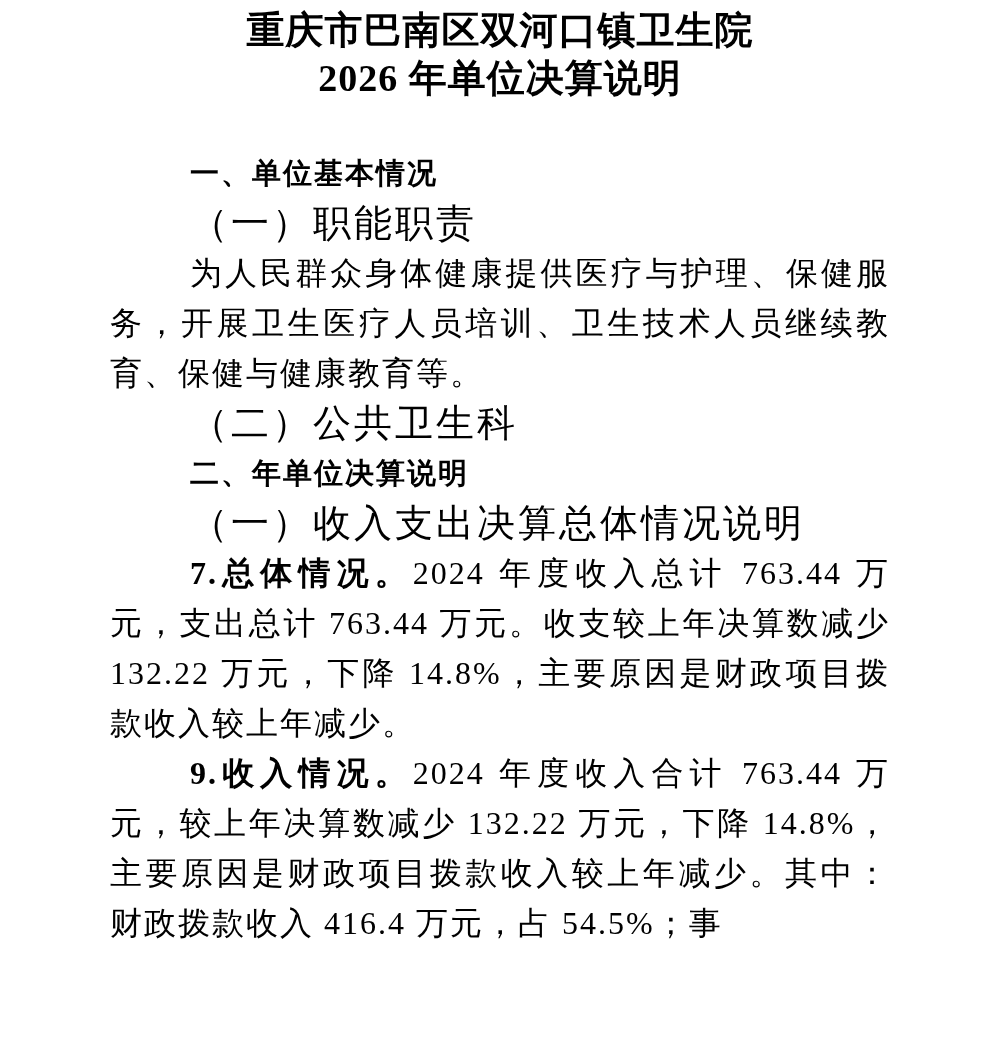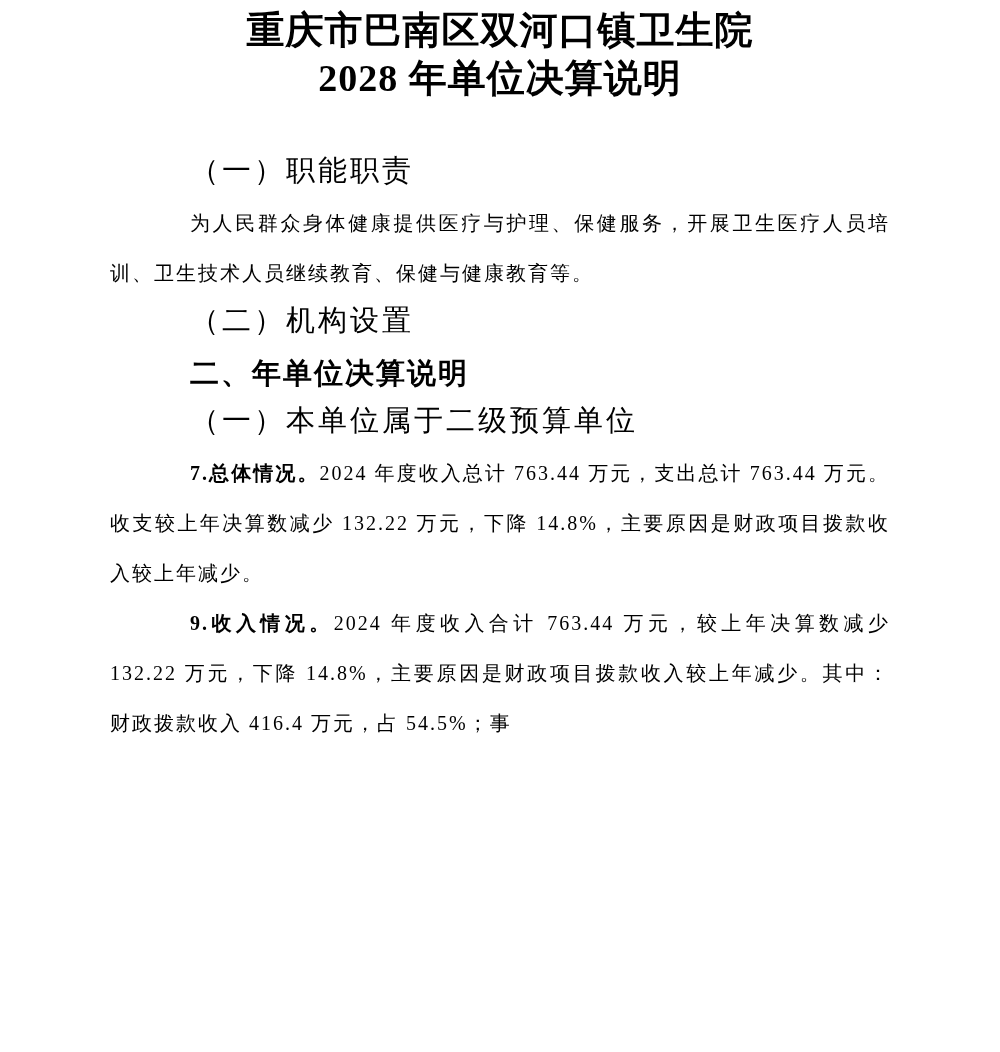--- a/index.html
+++ b/index.html
@@ -35,63 +35,64 @@
   .h1 {
     font-family: "Liberation Sans", "DejaVu Sans", sans-serif;
     font-weight: 700;
     font-size: 29px;
     line-height: 50px;
     padding-left: 80px;
     letter-spacing: 2px;
     white-space: nowrap;
   }
   .sub {
-    font-family: Liberation Mono, monospace;
-    font-size: 29px;
+    font-family: Liberation Serif, serif;
+    font-size: 38px;
     line-height: 50px;
     padding-left: 80px;
     letter-spacing: 3px;
     white-space: nowrap;
   }
   .para {
     margin: 0;
     text-indent: 80px;
     text-align: justify;
     text-justify: inter-character;
     letter-spacing: 2px;
     line-height: 50px;
-    font-size: 20px;
+    font-size: 32px;
   }
   .lead {
     font-weight: 700;
   }
 </style>
 </head>
 <body>
 
 <div class="page">
 
   <header>
     <div class="doc-title">重庆市巴南区双河口镇卫生院</div>
-    <div class="doc-title">2028 年单位决算说明</div>
+    <div class="doc-title">2026 年单位决算说明</div>
   </header>
 
   <main class="content">
 
+    <div class="h1">一、单位基本情况</div>
 
     <div class="sub">（一）职能职责</div>
 
     <p class="para">为人民群众身体健康提供医疗与护理、保健服务，开展卫生医疗人员培训、卫生技术人员继续教育、保健与健康教育等。</p>
 
-    <div class="sub">（二）机构设置</div>
+    <div class="sub">（二）公共卫生科</div>
 
 
     <div class="h1">二、年单位决算说明</div>
 
-    <div class="sub">（一）本单位属于二级预算单位</div>
+    <div class="sub">（一）收入支出决算总体情况说明</div>
 
     <p class="para"><span class="lead">7.总体情况。</span><span>2024 年度收入总计 763.44 万元，支出总计 763.44 万元。收支较上年决算数减少 132.22 万元，下降 14.8%，主要原因是财政项目拨款收入较上年减少。</span></p>
 
     <p class="para"><span class="lead">9.收入情况。</span><span>2024 年度收入合计 763.44 万元，较上年决算数减少 132.22 万元，下降 14.8%，主要原因是财政项目拨款收入较上年减少。其中：财政拨款收入 416.4 万元，占 54.5%；事</span></p>
 
   </main>
 
 </div>
 
 </body></html>

